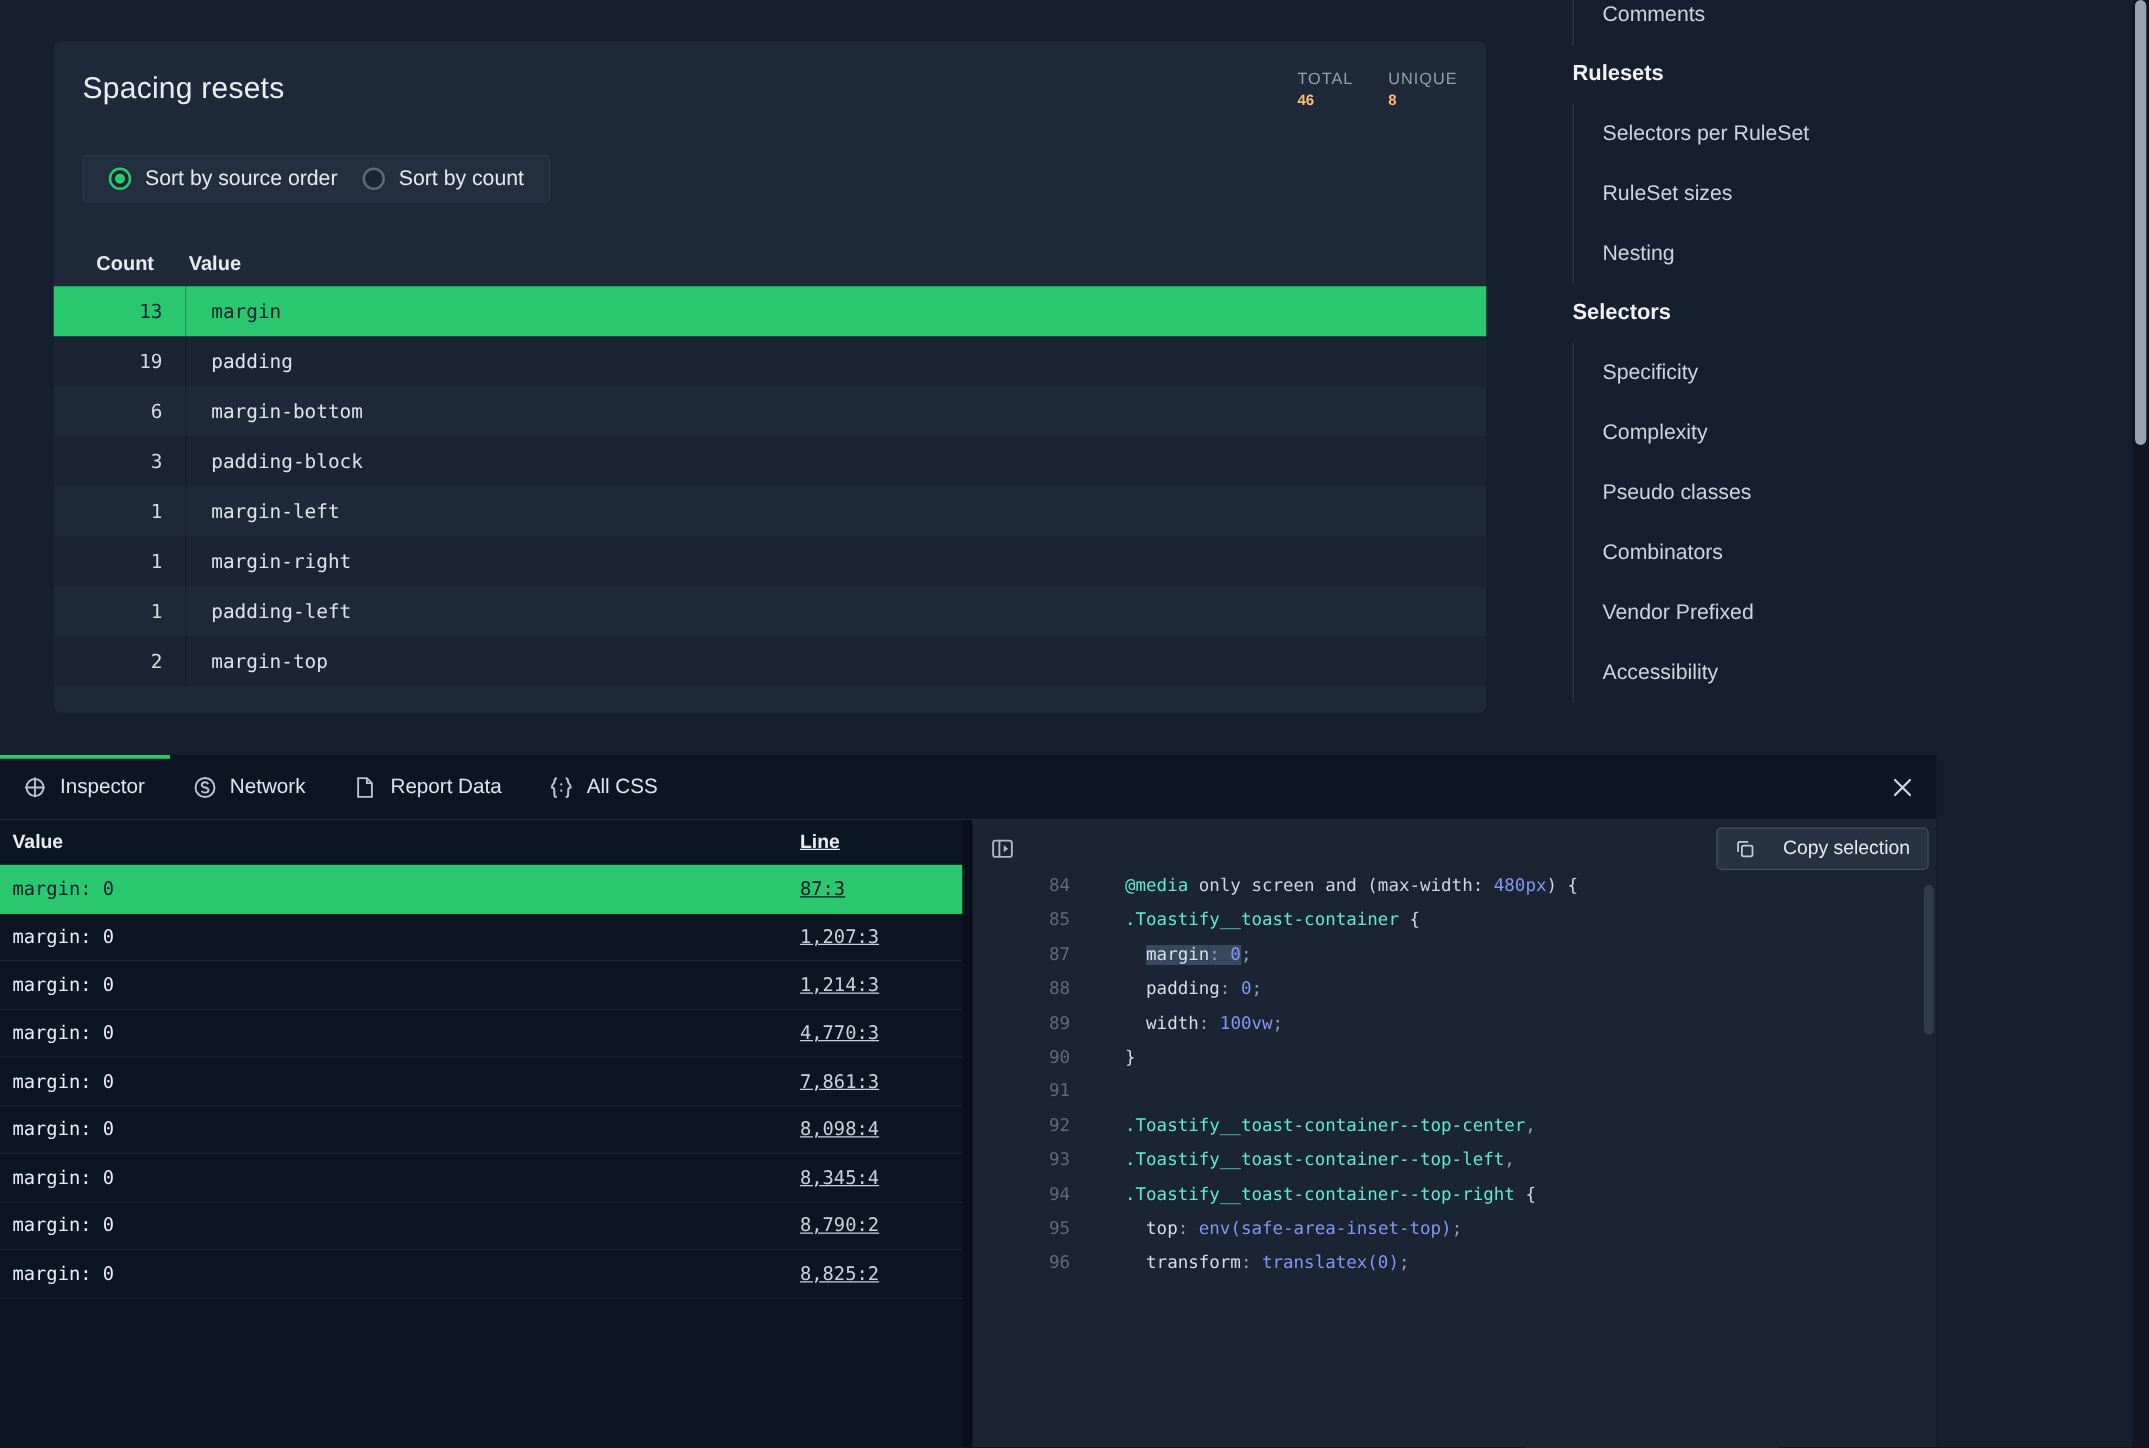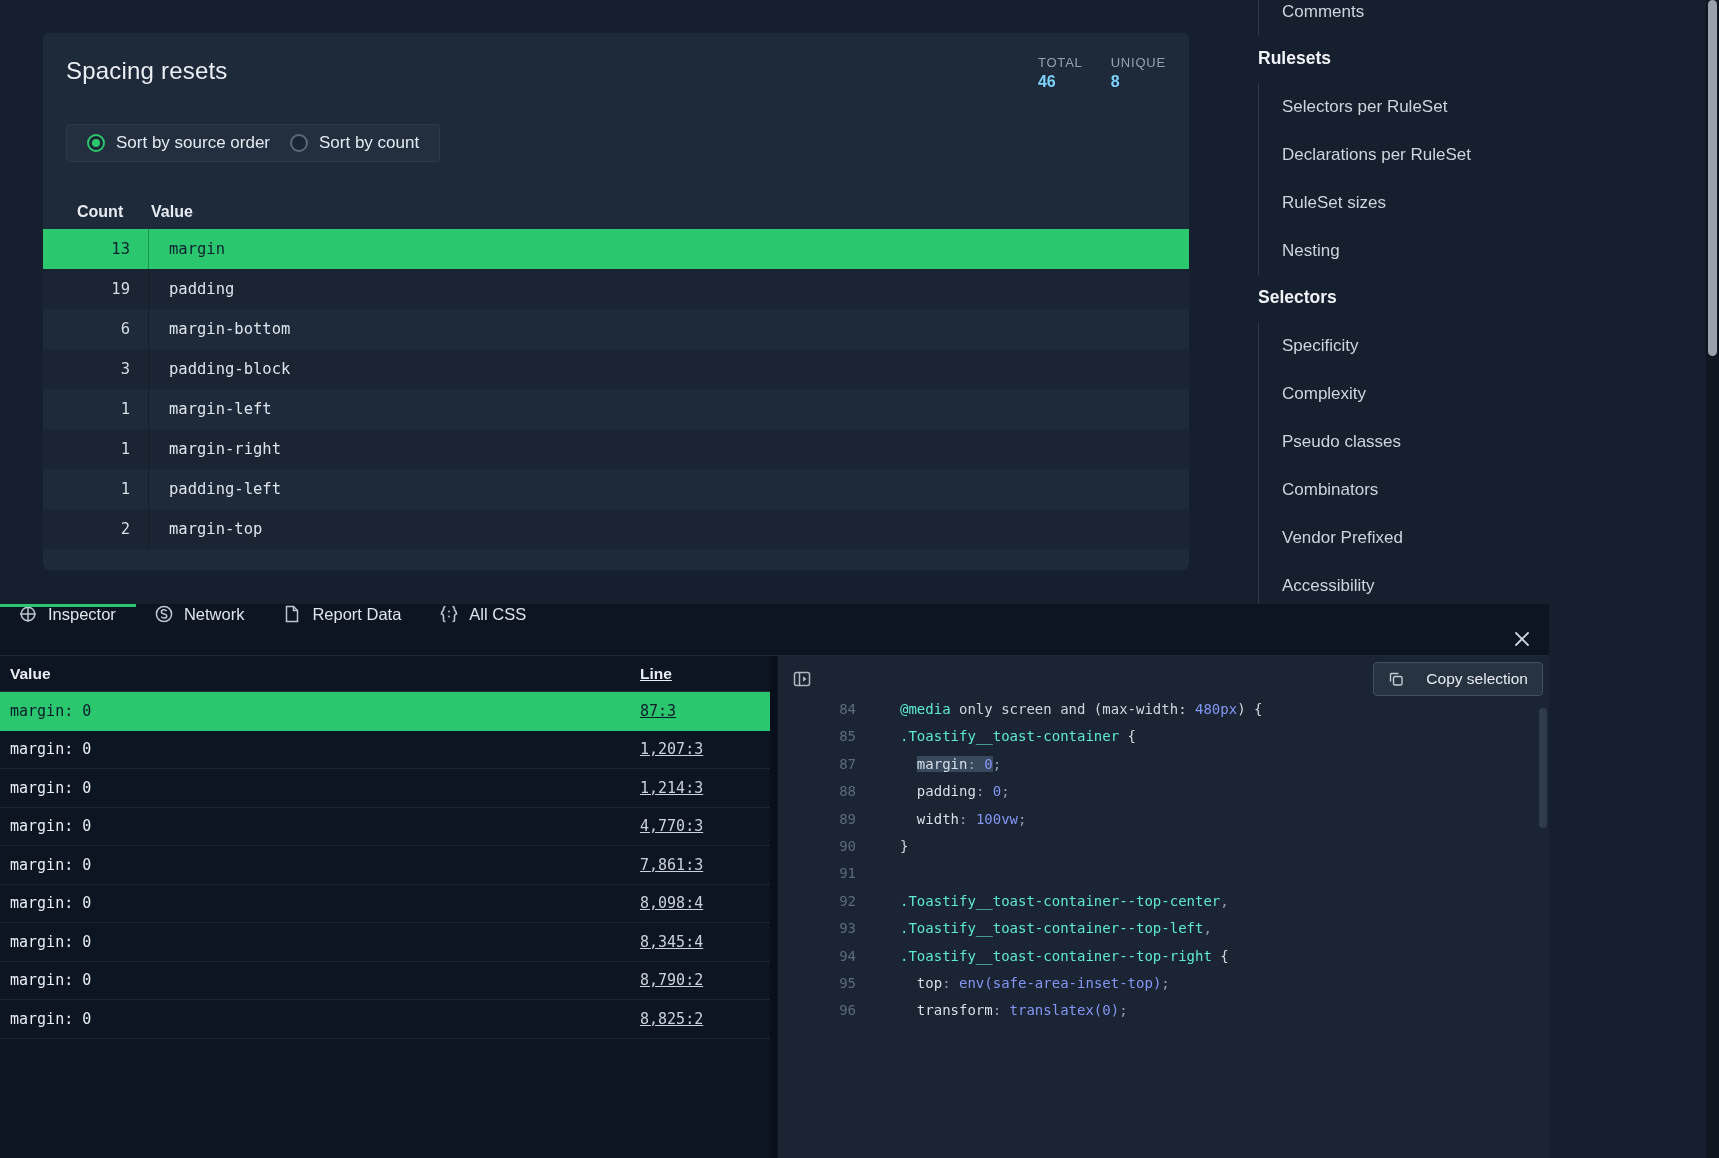--- a/index.html
+++ b/index.html
@@ -5,21 +5,21 @@
   * { margin:0; padding:0; box-sizing:border-box; }
   html,body { background:#0a121e; }
   body { font-family:"Liberation Sans", sans-serif; }
   .page { position:relative; width:1719px; height:1158px; background:#151f2d; overflow:hidden; color:#e8edf3; }
 
   
   .card { position:absolute; left:43px; top:33px; width:1146px; height:537px; background:#1e2a39; border-radius:6px; }
   .card-title { position:absolute; left:23px; top:24px; font-size:24px; font-weight:500; color:#e9eef4; letter-spacing:.2px; }
   .stats { position:absolute; top:22px; right:23px; display:flex; gap:28px; }
   .stat-label { font-size:13px; letter-spacing:.8px; color:#94a0af; font-weight:500; }
-  .stat-value { font-size:16px; font-weight:700; color:#7dd3fc; margin-top:3px; }
+  .stat-value { font-size:12px; font-weight:700; color:#fdba74; margin-top:3px; }
   .sort-group { position:absolute; left:23px; top:91px; height:38px; display:inline-flex; align-items:center; gap:20px; padding:0 20px; background:#232f3f; border:1px solid #2c3949; border-radius:4px; }
   .sort-option { display:flex; align-items:center; gap:11px; cursor:pointer; }
   .radio { width:18px; height:18px; border-radius:50%; border:2px solid #5d6775; background:#1b2634; position:relative; flex:none; }
   .sort-option.sel .radio { border-color:#2bc76e; }
   .sort-option.sel .radio::after { content:""; position:absolute; inset:3px; border-radius:50%; background:#2bc76e; }
   .sort-label { font-size:17px; color:#e3e9f0; }
   .card-table { position:absolute; left:0; right:0; top:162px; }
   .ct-head { display:flex; align-items:center; height:34px; padding-left:34px; font-weight:700; font-size:16px; color:#e6ebf1; }
   .ct-count-h { width:53px; }
   .ct-value-h { padding-left:21px; }
@@ -37,21 +37,21 @@
   .sb-entry { font-size:17px; color:#ccd4dd; cursor:pointer; }
   .sb-entry.sb-heading { font-size:17.5px; font-weight:700; color:#f0f3f7; padding:12px 0 14px; }
   .sb-entry.sb-item { border-left:1px solid #2c3847; padding:14px 0 14px 23px; }
 
   
   .page-scrollbar { position:absolute; top:0; right:0; width:13px; height:1158px; background:#10161f; }
   .page-scroll-thumb { position:absolute; top:0; left:2px; right:2px; height:356px; border-radius:5px; background:#99a2ac; }
 
   
   .bottom-panel { position:absolute; left:0; top:604px; width:1549px; height:554px; background:#0c1522; }
-  .tabbar { position:relative; height:52px; display:flex; align-items:stretch; border-bottom:1px solid #1d2836;flex-direction:column; }
+  .tabbar { position:relative; height:52px; display:flex; align-items:stretch; border-bottom:1px solid #1d2836; }
   .tabs { display:flex; align-items:stretch; }
   .tab { position:relative; display:flex; align-items:center; gap:10px; padding:0 20px 0 18px; cursor:pointer; }
   .tab.active::before { content:""; position:absolute; top:0; left:0; right:0; height:3px; background:#2bc76e; }
   .tab-icon { width:20px; height:20px; color:#bcc5d0; display:inline-flex; }
   .tab-icon svg { width:20px; height:20px; }
   .tab-label { font-size:16.5px; color:#dfe5ec; }
   .close-btn { margin-left:auto; align-self:center; margin-right:12px; width:30px; height:30px; background:none; border:none; color:#cdd5df; cursor:pointer; display:flex; align-items:center; justify-content:center; }
 
   .panel-body { position:absolute; top:52px; left:0; right:0; bottom:0; display:flex; }
 
@@ -180,23 +180,20 @@
         </div>
 
         <div class="sb-entry sb-heading">
           <span>Rulesets</span>
         </div>
 
         <div class="sb-entry sb-item">
           <span>Selectors per RuleSet</span>
         </div>
 
-        <div class="sb-entry sb-item">
-          <span>Declarations per RuleSet</span>
-        </div>
 
         <div class="sb-entry sb-item">
           <span>RuleSet sizes</span>
         </div>
 
         <div class="sb-entry sb-item">
           <span>Nesting</span>
         </div>
 
         <div class="sb-entry sb-heading">

